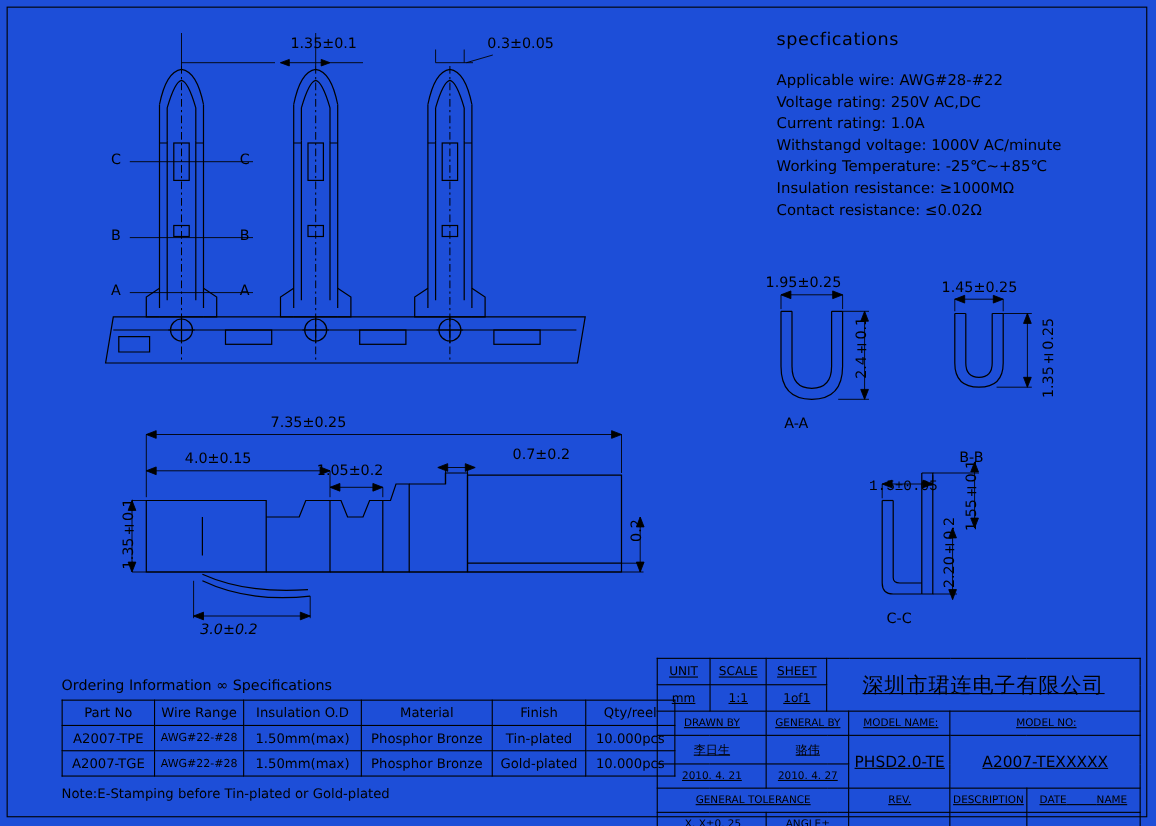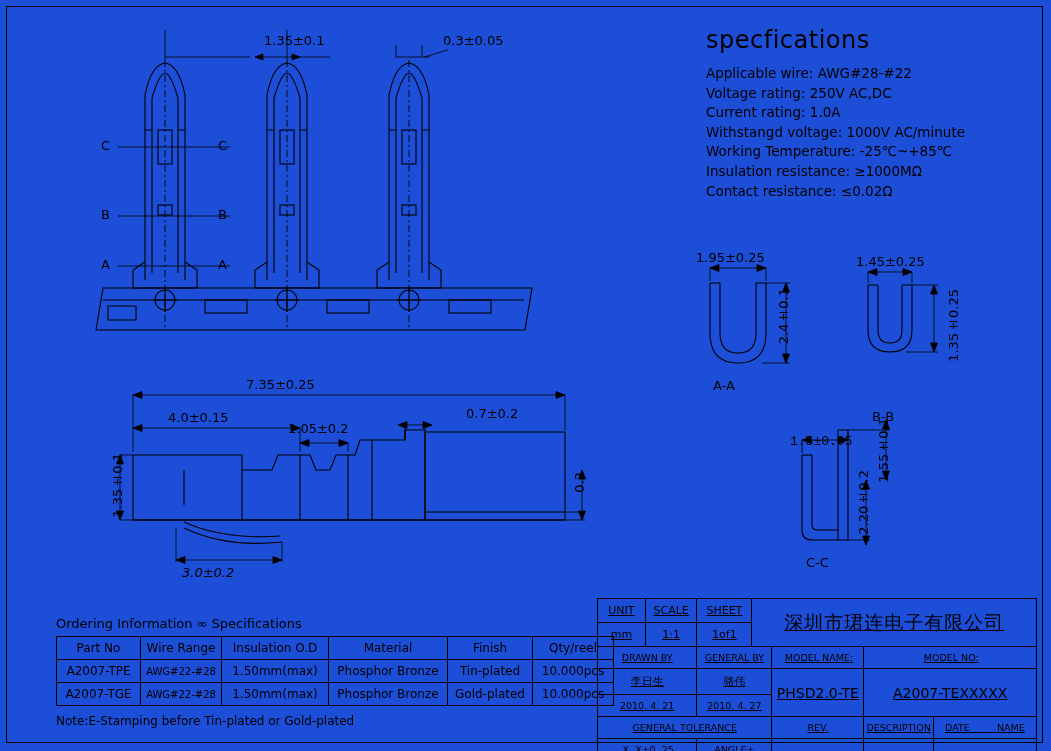--- a/index.html
+++ b/index.html
@@ -2,21 +2,21 @@
 <html><head>
 <meta charset="utf-8">
 <style>
   html,body{margin:0;padding:0;background:#fff;}
   body{font-family:"DejaVu Sans",sans-serif;}
   #sheet{position:relative;width:1051px;height:751px;background:#1d4ed8;overflow:hidden;}
   .frame{position:absolute;left:6px;top:6px;width:1037px;height:737px;border:1.5px solid #000;box-sizing:border-box;}
   .lbl{position:absolute;font-size:13px;color:#000;white-space:nowrap;}
   .vert{writing-mode:vertical-rl;transform:rotate(180deg);}
   
-  #spec-title{position:absolute;left:706px;top:26px;font-size:24px;letter-spacing:.5px;}
+  #spec-title{position:absolute;left:706px;top:26px;font-size:16px;letter-spacing:.5px;}
   #spec-list{position:absolute;left:706px;top:64px;font-size:13.5px;line-height:19.6px;}
   #spec-list div{white-space:nowrap;}
   
   #ord-title{position:absolute;left:56px;top:616px;font-size:13px;}
   table{border-collapse:collapse;}
   #ord-table{position:absolute;left:56px;top:636px;font-size:12px;}
   #ord-table td,#ord-table th{border:1px solid #000;height:22px;text-align:center;font-weight:normal;padding:0 4px;white-space:nowrap;}
   #ord-note{position:absolute;left:56px;top:714px;font-size:12px;}
   
   #title-block{position:absolute;left:597px;top:598px;width:440px;height:145px;font-size:11px;}

